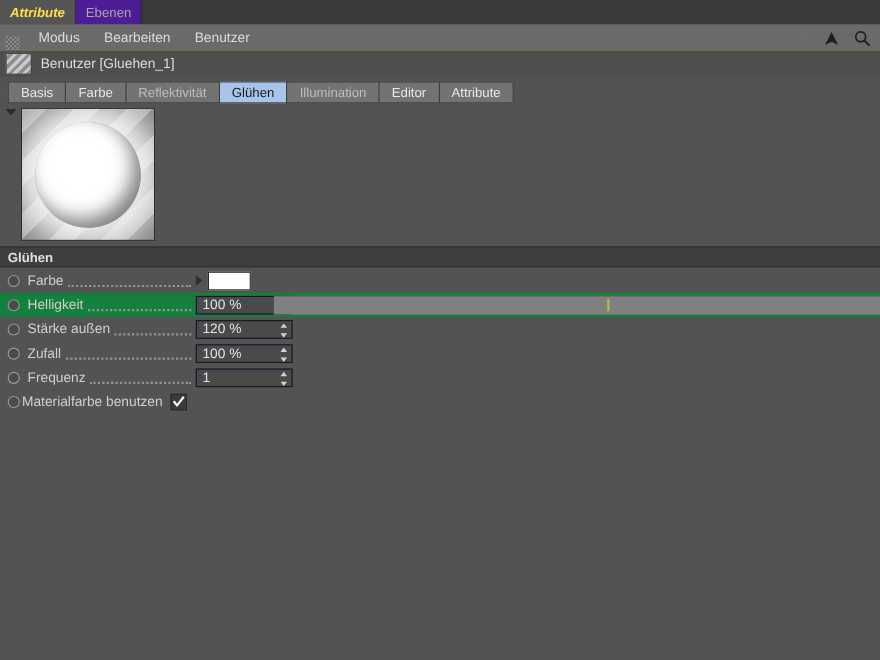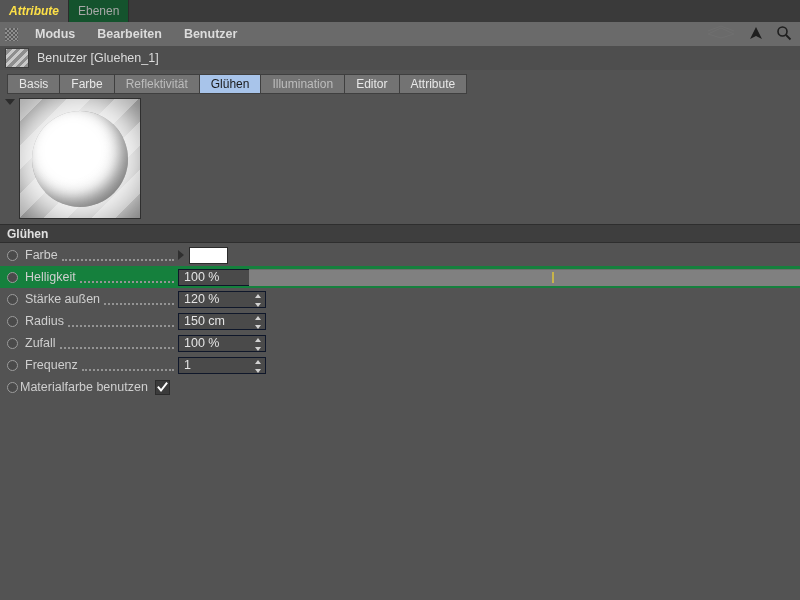--- a/index.html
+++ b/index.html
@@ -34,42 +34,41 @@
     display: flex;
     align-items: stretch;
   }
   .toptab {
     display: flex;
     align-items: center;
     padding: 0 9px;
     font-size: 12px;
     line-height: 22px;
     color: #a8a8a8;
-    background: #14532d;
+    background: #4c1d95;
     border-right: 1px solid #2b2b2b;
     cursor: default;
     white-space: nowrap;
   }
   .toptab.active {
     background: #555555;
     color: #fde047;
     font-weight: bold;
     font-style: italic;
   }
 
   
   .menubar {
     position: absolute;
     left: 0; top: 22px;
     width: 800px; height: 24px;
     background: #6a6a6a;
     border-bottom: 5px solid #84cc16;
     display: flex;
-    align-items: center;
-    font-weight: bold;
+    align-items: flex-end;
   }
   .grip {
     width: 13px; height: 13px;
     margin: 0 6px 0 5px;
     background-color: #8e8e8e;
     background-image:
       linear-gradient(45deg, #5a5a5a 25%, transparent 25%, transparent 75%, #5a5a5a 75%),
       linear-gradient(45deg, #5a5a5a 25%, transparent 25%, transparent 75%, #5a5a5a 75%);
     background-size: 4px 4px;
     background-position: 0 0, 2px 2px;
@@ -463,34 +462,20 @@
       </div>
       <div class="field">
         <span class="val">120 %</span>
         <span class="spin">
           <i class="up"></i>
             <i class="down"></i>
         </span>
       </div>
     </div>
 
-    <div class="row">
-      <div class="bullet"></div>
-      <div class="labelzone">
-        <div class="lbl">Radius</div>
-        <div class="leader"></div>
-      </div>
-      <div class="field">
-        <span class="val">150 cm</span>
-        <span class="spin">
-          <i class="up"></i>
-            <i class="down"></i>
-        </span>
-      </div>
-    </div>
 
     <div class="row">
       <div class="bullet"></div>
       <div class="labelzone">
         <div class="lbl">Zufall</div>
         <div class="leader"></div>
       </div>
       <div class="field">
         <span class="val">100 %</span>
         <span class="spin">

